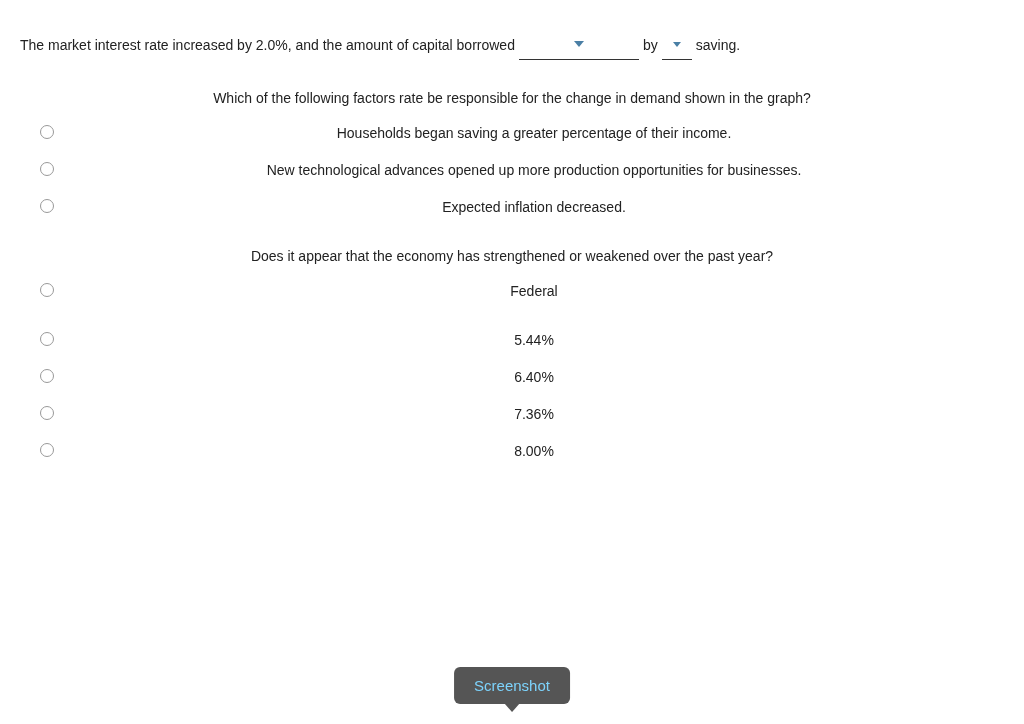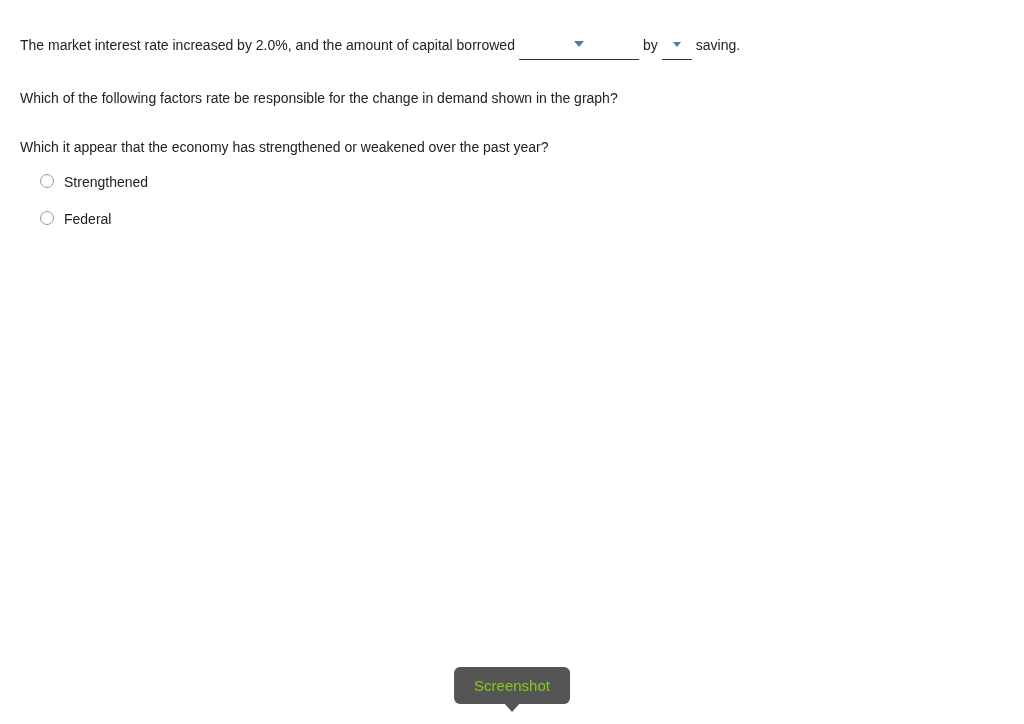--- a/index.html
+++ b/index.html
@@ -14,20 +14,21 @@
       color: #222;
       background: #fff;
       width: 1024px;
       min-height: 724px;
       padding: 30px 20px 20px 20px;
       position: relative;
     }
 
     .question-block {
       margin-bottom: 28px;
+      text-align: center;
     }
 
     .question-text {
       margin-bottom: 14px;
       line-height: 1.5;
     }
 
     .inline-dropdown {
       display: inline-flex;
       align-items: center;
@@ -95,21 +96,21 @@
     .option-text {
       flex: 1;
     }
 
     .screenshot-tooltip {
       position: absolute;
       bottom: 20px;
       left: 50%;
       transform: translateX(-50%);
       background: #555;
-      color: #84cc16;
+      color: #7dd3fc;
       padding: 10px 20px;
       border-radius: 6px;
       font-size: 15px;
       font-weight: 500;
       cursor: pointer;
     }
 
     .screenshot-tooltip::after {
       content: '';
       position: absolute;
@@ -146,35 +147,61 @@
       <span>&nbsp;&nbsp;</span>
       <span class="dropdown-arrow"></span>
     </span>
     <span>saving.</span>
   </div>
 </div>
 
 <div class="question-block">
   <p class="question-text">Which of the following factors rate be responsible for the change in demand shown in the graph?</p>
   <ul class="options-list">
+    <li>
+      <span class="radio-circle"></span>
+      <span class="option-text">Households began saving a greater percentage of their income.</span>
+    </li>
+    <li>
+      <span class="radio-circle"></span>
+      <span class="option-text">New technological advances opened up more production opportunities for businesses.</span>
+    </li>
+    <li>
+      <span class="radio-circle"></span>
+      <span class="option-text">Expected inflation decreased.</span>
+    </li>
   </ul>
 </div>
 
 <div class="question-block">
-  <p class="question-text">Which it appear that the economy has strengthened or weakened over the past year?</p>
+  <p class="question-text">Does it appear that the economy has strengthened or weakened over the past year?</p>
   <ul class="options-list">
     <li>
       <span class="radio-circle"></span>
-      <span class="option-text">Strengthened</span>
-    </li>
-    <li>
-      <span class="radio-circle"></span>
       <span class="option-text">Federal</span>
     </li>
   </ul>
 </div>
 
 <div class="question-block">
+  <ul class="options-list">
+    <li>
+      <span class="radio-circle"></span>
+      <span class="option-text">5.44%</span>
+    </li>
+    <li>
+      <span class="radio-circle"></span>
+      <span class="option-text">6.40%</span>
+    </li>
+    <li>
+      <span class="radio-circle"></span>
+      <span class="option-text">7.36%</span>
+    </li>
+    <li>
+      <span class="radio-circle"></span>
+      <span class="option-text">8.00%</span>
+    </li>
+  </ul>
 </div>
 
 <div class="screenshot-tooltip">
   <span>Screenshot</span>
 </div>
 
 </body></html>

